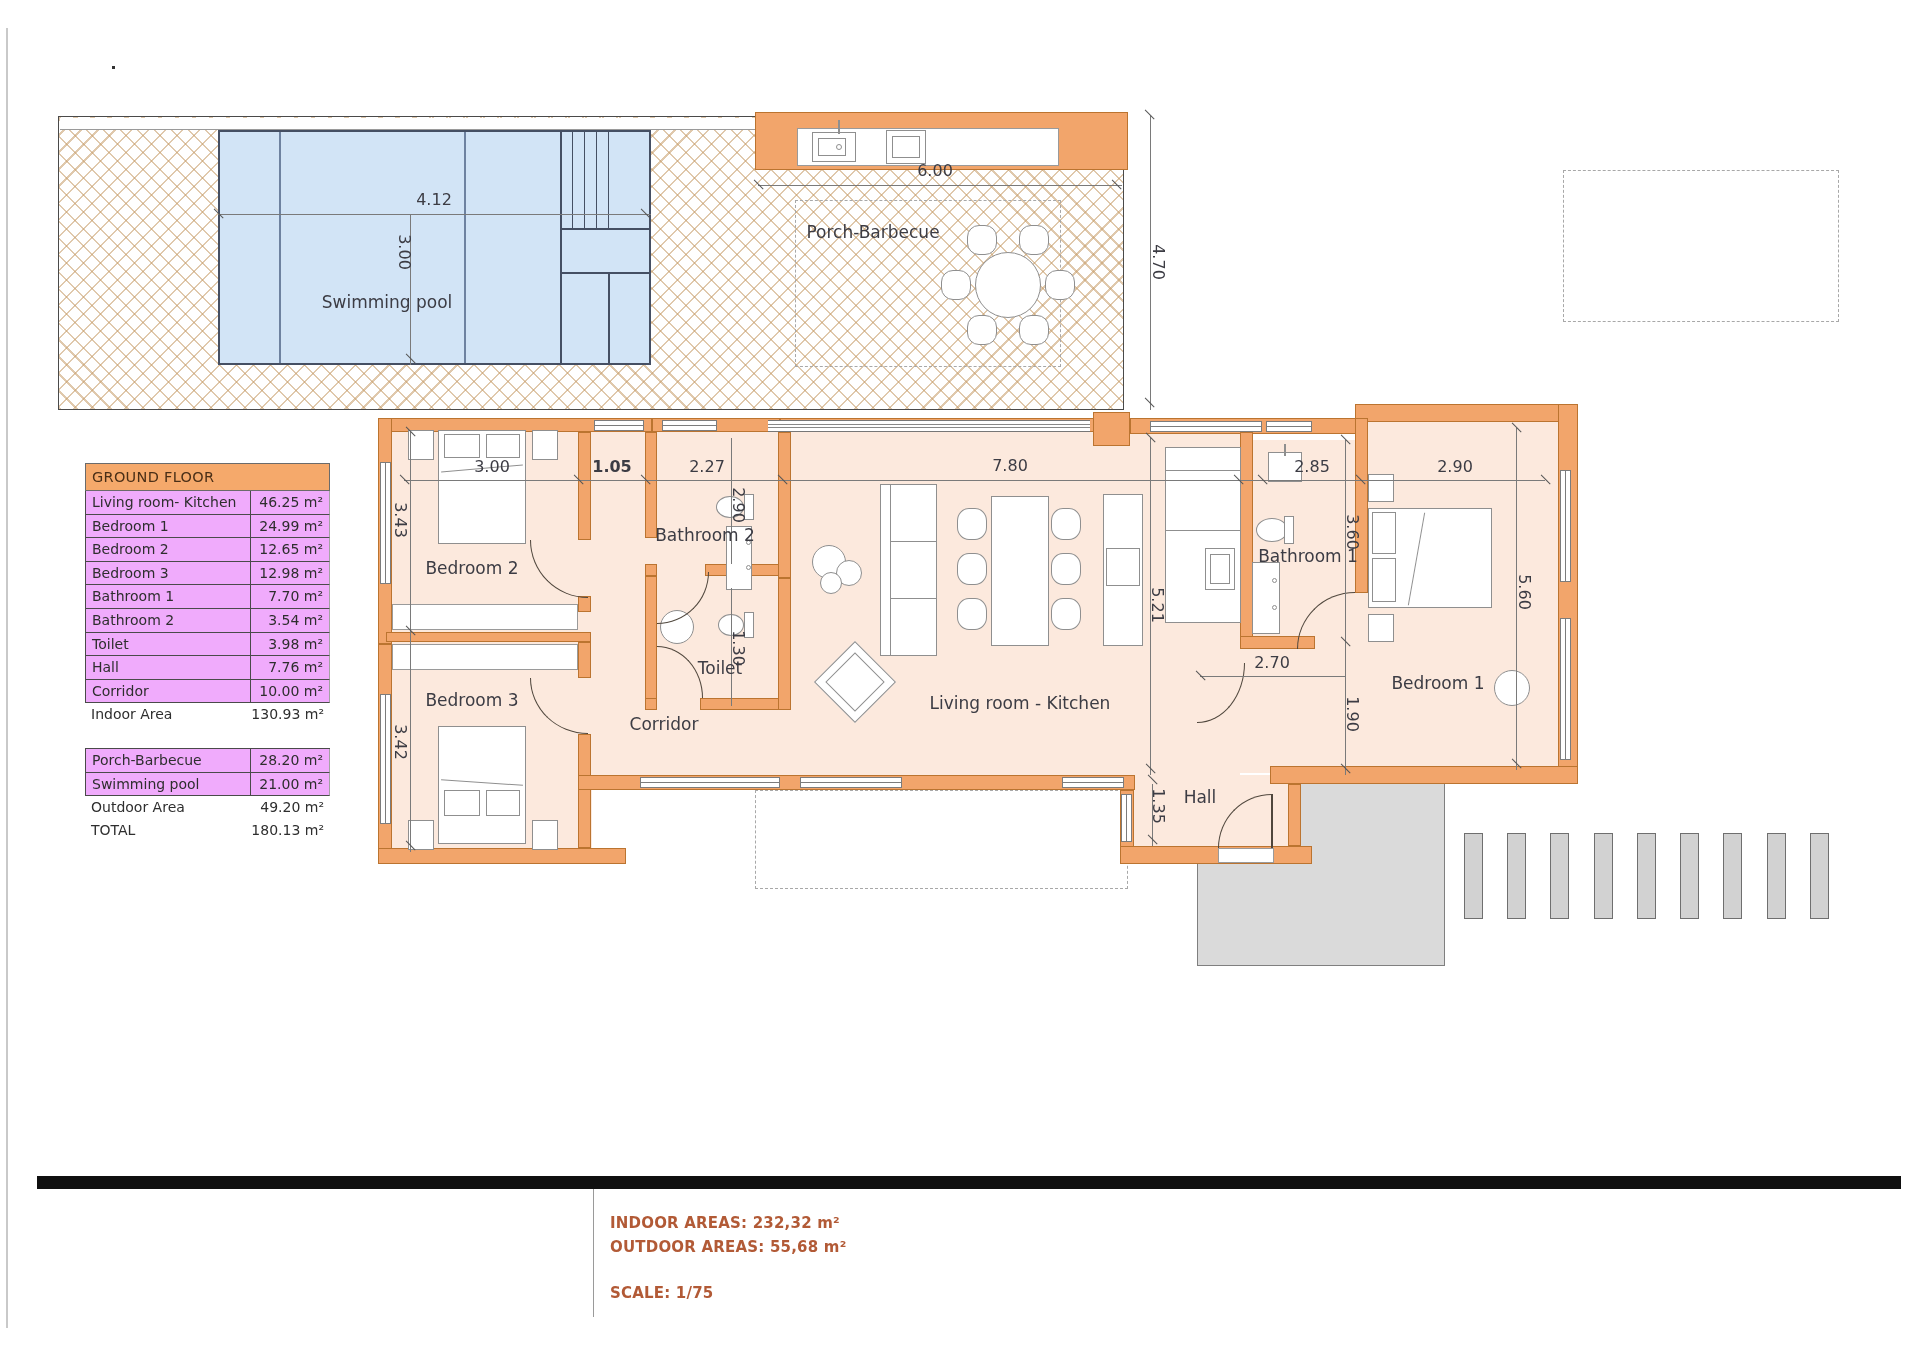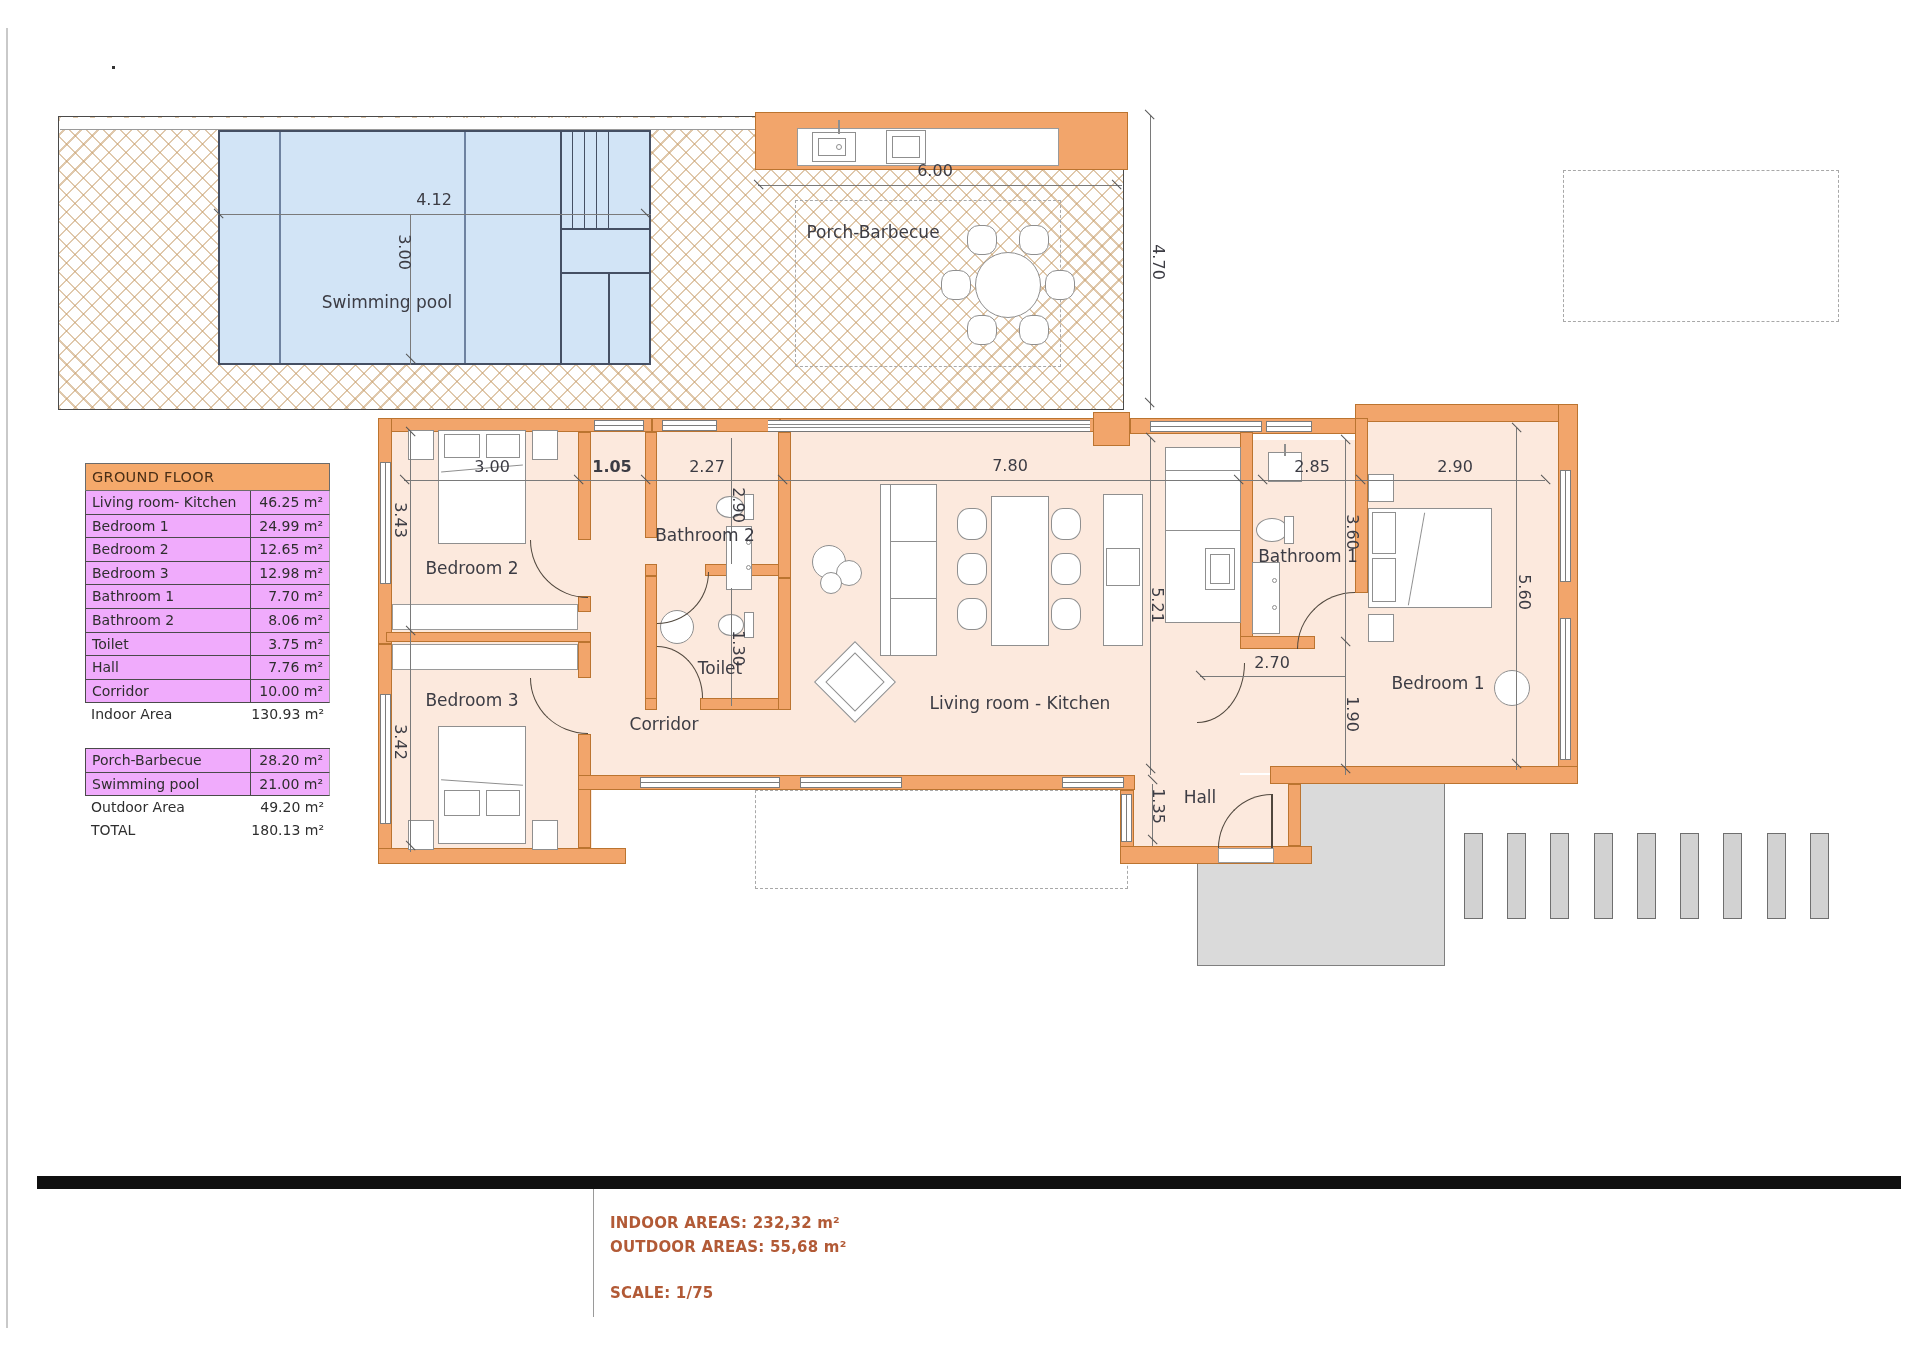--- a/index.html
+++ b/index.html
@@ -331,25 +331,25 @@
         <div class="arow bordered">
           <div class="nm">Bedroom 3</div>
           <div class="vl">12.98 m²</div>
         </div>
         <div class="arow bordered">
           <div class="nm">Bathroom 1</div>
           <div class="vl">7.70 m²</div>
         </div>
         <div class="arow bordered">
           <div class="nm">Bathroom 2</div>
-          <div class="vl">8.06 m²</div>
+          <div class="vl">3.54 m²</div>
         </div>
         <div class="arow bordered">
           <div class="nm">Toilet</div>
-          <div class="vl">3.75 m²</div>
+          <div class="vl">3.98 m²</div>
         </div>
         <div class="arow bordered">
           <div class="nm">Hall</div>
           <div class="vl">7.76 m²</div>
         </div>
         <div class="arow bordered">
           <div class="nm">Corridor</div>
           <div class="vl">10.00 m²</div>
         </div>
       </div>

